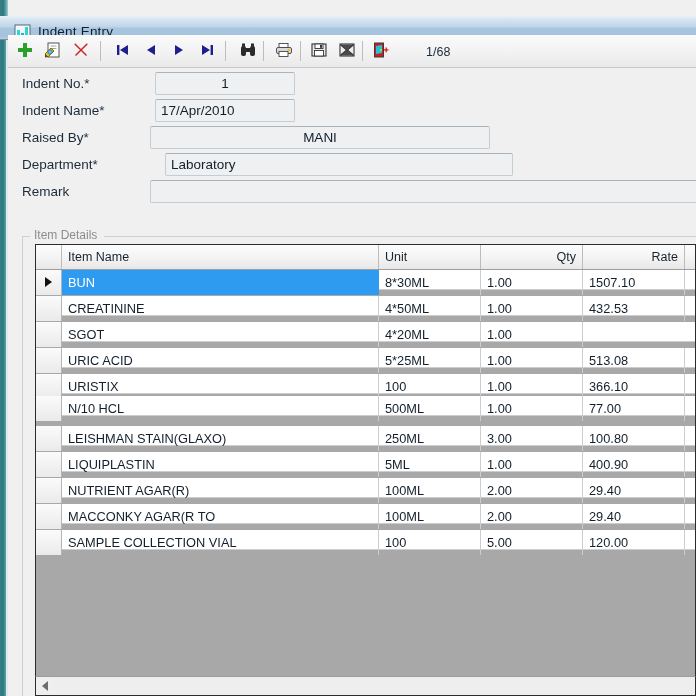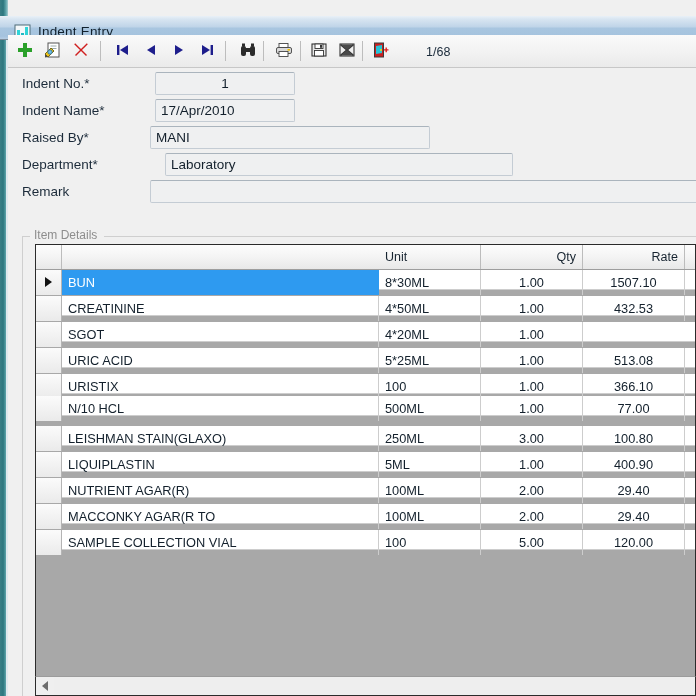--- a/index.html
+++ b/index.html
@@ -229,21 +229,21 @@
     height: 25px;
     font-size: 12.8px;
     color: #13202c;
     line-height: 25px;
     box-sizing: border-box;
     border-right: 1px solid #cdcdcd;
     padding: 0 6px;
     white-space: nowrap;
     overflow: hidden;
   }
-  .cell.right { text-align: center; }
+  .cell.right { text-align: left; }
   .cell.indicator {
     background: linear-gradient(to bottom, #fbfbfb, #eaeaea);
     border-right: 1px solid #b4b4b4;
     padding: 0;
   }
   .row.selected .cell.name-cell {
     background: #2e9af0;
     color: #ffffff;
     border-right: 1px solid #2e9af0;
   }
@@ -446,21 +446,21 @@
       <div class="finput center" style="left:147px; width:140px;">1</div>
     </div>
 
     <div class="frow" style="top:31px;">
       <span class="flabel">Indent Name*</span>
       <div class="finput" style="left:147px; width:140px;">17/Apr/2010</div>
     </div>
 
     <div class="frow" style="top:58px;">
       <span class="flabel">Raised By*</span>
-      <div class="finput" style="left:142px; width:280px;">MANI</div>
+      <div class="finput" style="left:142px; width:340px;text-align:center;">MANI</div>
     </div>
 
     <div class="frow" style="top:85px;">
       <span class="flabel">Department*</span>
       <div class="finput" style="left:142px; width:348px;margin-left:15px;">Laboratory</div>
     </div>
 
     <div class="frow" style="top:112px;">
       <span class="flabel">Remark</span>
       <div class="finput" style="left:142px; width:548px;"></div>
@@ -470,20 +470,21 @@
   <div class="groupbox">
     <div class="gb-line-top-l"></div>
     <div class="gb-line-top-r"></div>
     <div class="gb-line-left"></div>
     <span class="gb-legend">Item Details</span>
 
     <div class="grid-wrap">
 
       <div class="grid-head">
         <div class="hcell" style="left:0; width:26px;"></div>
+        <div class="hcell" style="left:26px; width:317px;">Item Name</div>
         <div class="hcell" style="left:343px; width:102px;">Unit</div>
         <div class="hcell right" style="left:445px; width:102px;">Qty</div>
         <div class="hcell right" style="left:547px; width:102px;">Rate</div>
         <div class="hcell" style="left:649px; width:12px; border-right:none;"></div>
       </div>
 
       <div class="grid-body" id="grid-body">
           <div class="row selected" style="top: 0px;">
             <div class="cell indicator" style="left: 0px; width: 26px;">
               <span class="tri"></span>

